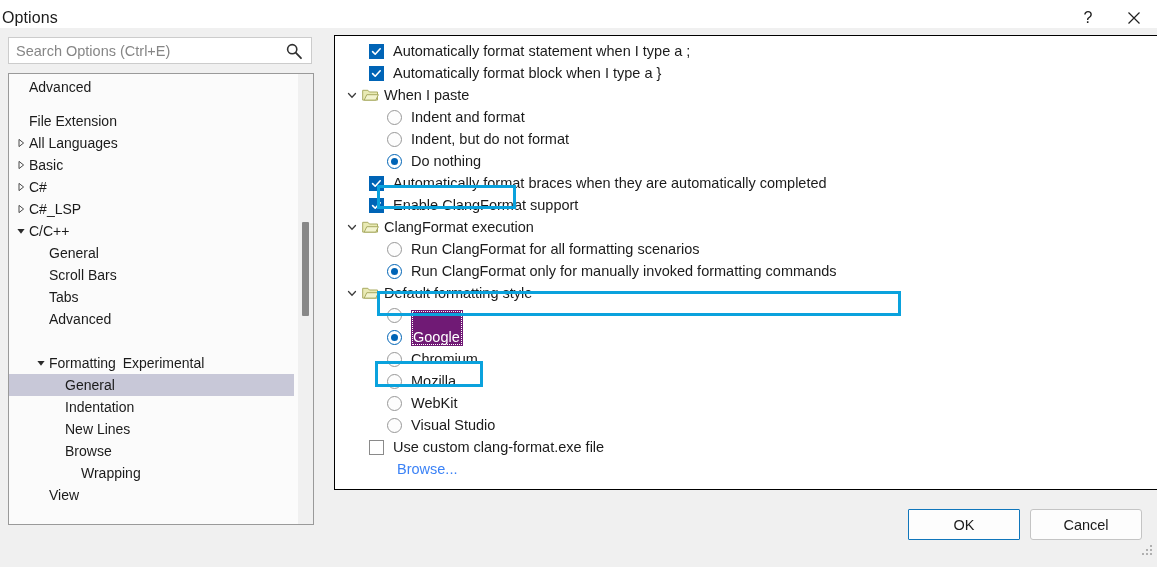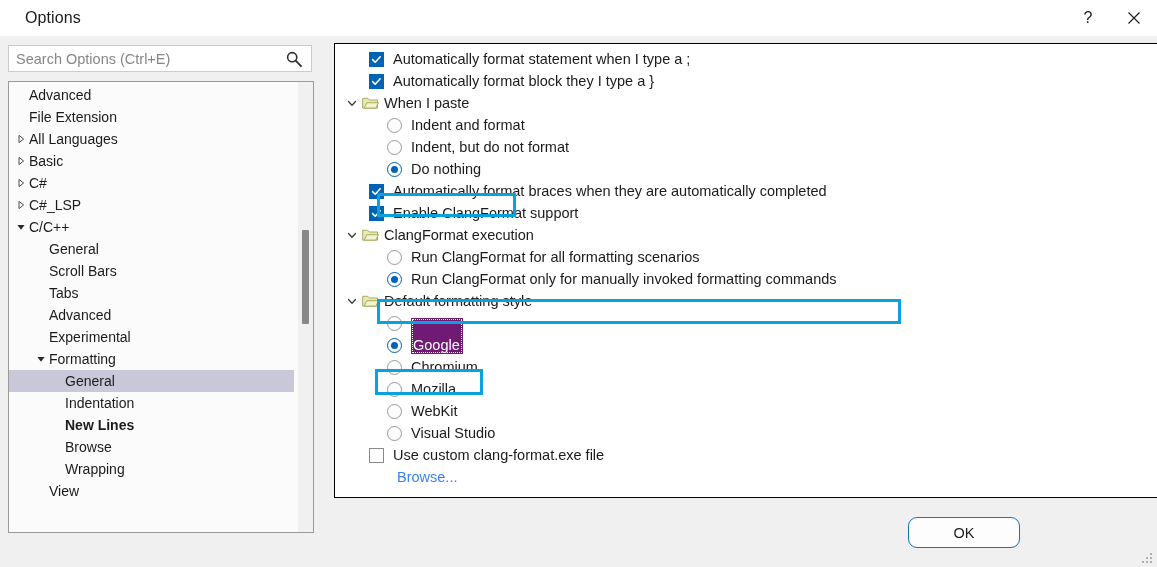--- a/index.html
+++ b/index.html
@@ -16,41 +16,41 @@
     -webkit-font-smoothing: antialiased;
   }
 
   
   .titlebar {
     position: absolute; left: 0; top: 0; width: 1157px; height: 36px;
     background: #ffffff;
     display: flex; align-items: center;
   }
   .titlebar-title {
-    margin-left: 25px;
+    margin-left: 2px;
     font-size: 16px;
     color: #1b1b1b;
     letter-spacing: .1px;
   }
   .titlebar-buttons {
     margin-left: auto; display: flex; height: 36px;
   }
   .tb-btn {
     width: 46px; height: 36px;
     display: flex; align-items: center; justify-content: center;
     color: #202020;
     cursor: default;
     user-select: none;
   }
   .tb-help { font-size: 16px; }
   .tb-close svg { display:block; }
 
   
   .dialog-body {
-    position: absolute; left: 0; top: 36px;
+    position: absolute; left: 0; top: 28px;
     width: 1157px; height: 531px;
     background: #f0f0f0;
   }
 
   
   .left-pane {
     position: absolute; left: 8px; top: 9px;
     width: 306px;
   }
   .search-box {
@@ -230,21 +230,21 @@
     font-family: "Liberation Sans", sans-serif;
     font-size: 14.5px;
     color: #1b1b1b;
     box-sizing: border-box;
     cursor: default;
     display: flex; align-items: center; justify-content: center;
   }
   #ok-button {
     left: 908px; top: 481px; width: 112px;
     border: 1.6px solid #1076bb;
-    border-radius: 9px;
+    border-radius: 1px;
   }
   #cancel-button {
     left: 1030px; top: 481px; width: 112px;
     border: 1px solid #c4c4c4;
     border-radius: 3px;
   }
 
   .resize-grip {
     position: absolute; right: 3px; bottom: 3px;
     width: 12px; height: 12px;
@@ -282,21 +282,21 @@
       </span>
     </div>
   </div>
 
   <div class="tree-panel">
     <div class="tree-list" id="tree-list">
         <div class="tree-item" style="padding-left: 4px;">
           <span class="tw-expander"></span>
           <span class="tree-label">Advanced</span>
         </div>
-        <div class="tree-item" style="padding-left: 4px;">
+        <div class="tree-item" style="padding-left: 4px; margin-top: 12px;">
           <span class="tw-expander"></span>
           <span class="tree-label">File Extension</span>
         </div>
         <div class="tree-item" style="padding-left: 4px;">
           <span class="tw-expander">
             <svg width="10" height="10" viewBox="0 0 10 10">
               <path d="M3 1.4 L7.6 5 L3 8.6 Z" fill="none" stroke="#4a4a4a" stroke-width="1"></path>
             </svg>
           </span>
           <span class="tree-label">All Languages</span>
@@ -342,49 +342,49 @@
           <span class="tree-label">Scroll Bars</span>
         </div>
         <div class="tree-item" style="padding-left: 24px;">
           <span class="tw-expander"></span>
           <span class="tree-label">Tabs</span>
         </div>
         <div class="tree-item" style="padding-left: 24px;">
           <span class="tw-expander"></span>
           <span class="tree-label">Advanced</span>
         </div>
-        <div class="tree-item" style="padding-left: 24px;">
+        <div class="tree-item" style="padding-left: 24px; flex-direction: column;">
           <span class="tw-expander"></span>
           <span class="tree-label">Experimental</span>
         </div>
         <div class="tree-item" style="padding-left: 24px; align-items: flex-end;">
           <span class="tw-expander">
             <svg width="10" height="10" viewBox="0 0 10 10">
               <path d="M1.4 3 L8.6 3 L5 7.8 Z" fill="#2b2b2b"></path>
             </svg>
           </span>
           <span class="tree-label">Formatting</span>
         </div>
         <div class="tree-item selected" style="padding-left: 40px;">
           <span class="tw-expander"></span>
           <span class="tree-label">General</span>
         </div>
         <div class="tree-item" style="padding-left: 40px;">
           <span class="tw-expander"></span>
           <span class="tree-label">Indentation</span>
         </div>
-        <div class="tree-item" style="padding-left: 40px; font-weight: bold;">
+        <div class="tree-item" style="padding-left: 40px;">
           <span class="tw-expander"></span>
           <span class="tree-label">New Lines</span>
         </div>
         <div class="tree-item" style="padding-left: 40px;">
           <span class="tw-expander"></span>
           <span class="tree-label">Browse</span>
         </div>
-        <div class="tree-item" style="padding-left: 40px;">
+        <div class="tree-item" style="padding-left: 40px; gap: 16px;">
           <span class="tw-expander"></span>
           <span class="tree-label">Wrapping</span>
         </div>
         <div class="tree-item" style="padding-left: 24px;">
           <span class="tw-expander"></span>
           <span class="tree-label">View</span>
         </div>
       </div>
     <div class="tree-scrollbar">
       <div class="tree-scroll-thumb"></div>
@@ -400,21 +400,21 @@
             </svg>
           </span>
           <span class="opt-label">Automatically format statement when I type a ;</span>
         </div>
         <div class="opt-row opt-indent-0">
           <span class="cb checked">
             <svg width="11" height="11" viewBox="0 0 11 11">
               <path d="M1.6 5.6 L4.2 8.2 L9.2 2.8" fill="none" stroke="#ffffff" stroke-width="1.6" stroke-linecap="round" stroke-linejoin="round"></path>
             </svg>
           </span>
-          <span class="opt-label">Automatically format block they I type a }</span>
+          <span class="opt-label">Automatically format block when I type a }</span>
         </div>
         <div class="opt-row opt-indent-0">
           <span class="grp-expander">
             <svg width="12" height="12" viewBox="0 0 12 12">
               <path d="M2.5 4.5 L6 8.2 L9.5 4.5" fill="none" stroke="#3c3c3c" stroke-width="1.3" stroke-linecap="round"></path>
             </svg>
           </span>
           <span class="folder-icon">
             <svg width="17" height="14" viewBox="0 0 17 14">
               <path d="M0.7 2.3 h5.2 l1.5 1.7 h8.1 v8.1 h-14.8 z" fill="#e9eab4" stroke="#a9ab62" stroke-width="1"></path>
@@ -522,20 +522,21 @@
     <div class="opt-scrollbar">
       <div class="opt-scroll-thumb"></div>
     </div>
   </div>
 
   <div class="annot" id="annot-do-nothing"></div>
   <div class="annot" id="annot-run-manual"></div>
   <div class="annot" id="annot-google"></div>
 
   <div class="btn" id="ok-button">OK</div>
+  <div class="btn" id="cancel-button">Cancel</div>
 
   <div class="resize-grip">
     <svg width="12" height="12" viewBox="0 0 12 12">
       <g fill="#b0b0b0">
         <rect x="8" y="8" width="2" height="2"></rect>
           <rect x="4" y="8" width="2" height="2"></rect>
         <rect x="0" y="8" width="2" height="2"></rect>
           <rect x="8" y="4" width="2" height="2"></rect>
         <rect x="4" y="4" width="2" height="2"></rect>
           <rect x="8" y="0" width="2" height="2"></rect>

